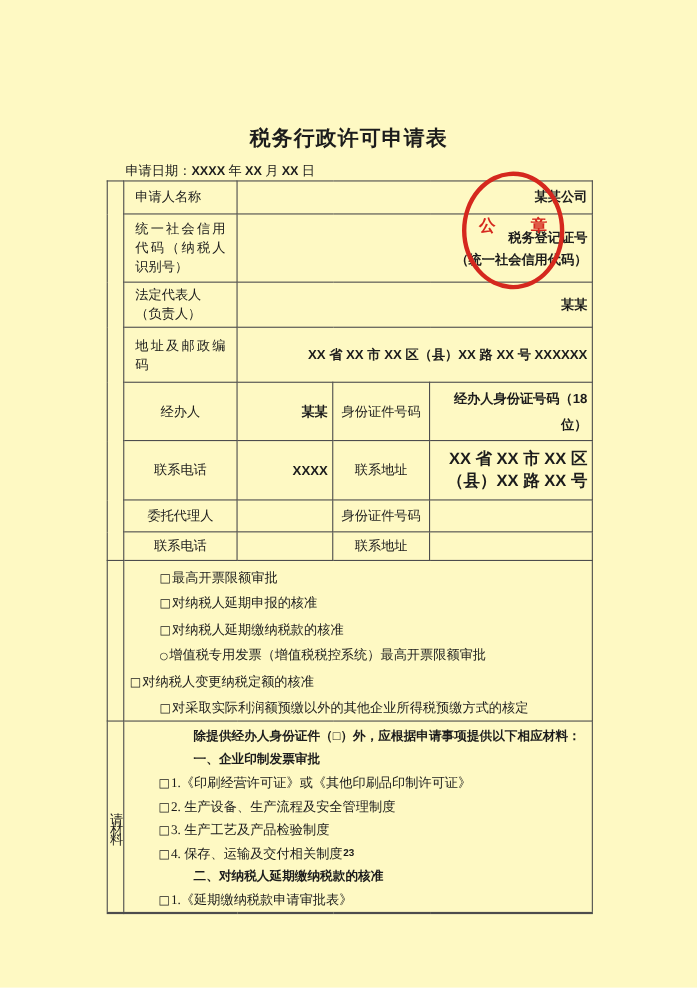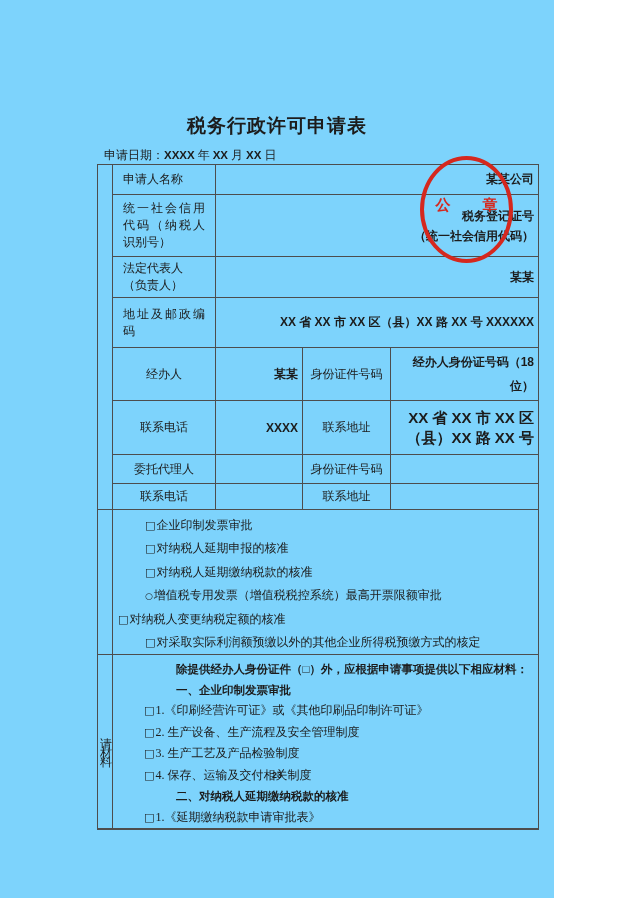--- a/index.html
+++ b/index.html
@@ -1,25 +1,25 @@
 <!DOCTYPE html>
 <html><head>
 <meta charset="utf-8">
 <style>
   * { margin:0; padding:0; box-sizing:border-box; }
   html,body { background:#ffffff; }
   body { font-family:"Liberation Serif","DejaVu Serif",serif; color:#1c1c1c; }
-  .page { position:relative; width:554px; height:898px; background:#7dd3fc; overflow:hidden; }
+  .page { position:relative; width:634px; height:898px; background:#fef9c3; overflow:hidden; }
 
   .title {
     position:absolute; top:113px; left:0; right:0;
     text-align:center; font-family:"Liberation Sans","DejaVu Sans",sans-serif;
     font-weight:bold; font-size:19px; letter-spacing:1px;
   }
-  .date-line { position:absolute; top:147px; left:104px; font-size:12px; }
+  .date-line { position:absolute; top:147px; left:114px; font-size:12px; }
   .date-line b { font-family:"Liberation Sans","DejaVu Sans",sans-serif; font-size:11.5px; }
 
   table.form {
     position:absolute; top:164px; left:97px; width:441px;
     border-collapse:collapse; table-layout:fixed;
   }
   table.form td {
     border:1px solid #4d4d4d; font-size:12px; vertical-align:middle;
     overflow:hidden;
   }
@@ -135,21 +135,21 @@
       <tr style="height:26px">
         <td class="lab cen">联系电话</td>
         <td class="val"></td>
         <td class="lab cen">联系地址</td>
         <td class="val"></td>
       </tr>
 
       <tr style="height:135px">
         <td class="side"></td>
         <td class="items-cell" colspan="4">
-          <div class="opt ind"><span class="cb">□</span><span>企业印制发票审批</span></div>
+          <div class="opt ind"><span class="cb">□</span><span>最高开票限额审批</span></div>
           <div class="opt ind"><span class="cb">□</span><span>对纳税人延期申报的核准</span></div>
           <div class="opt ind"><span class="cb">□</span><span>对纳税人延期缴纳税款的核准</span></div>
           <div class="opt ind"><span class="cb circle">○</span><span>增值税专用发票（增值税税控系统）最高开票限额审批</span></div>
           <div class="opt"><span class="cb">□</span><span>对纳税人变更纳税定额的核准</span></div>
           <div class="opt ind"><span class="cb">□</span><span>对采取实际利润额预缴以外的其他企业所得税预缴方式的核定</span></div>
         </td>
       </tr>
 
       <tr style="height:162px">
         <td class="side-label">

